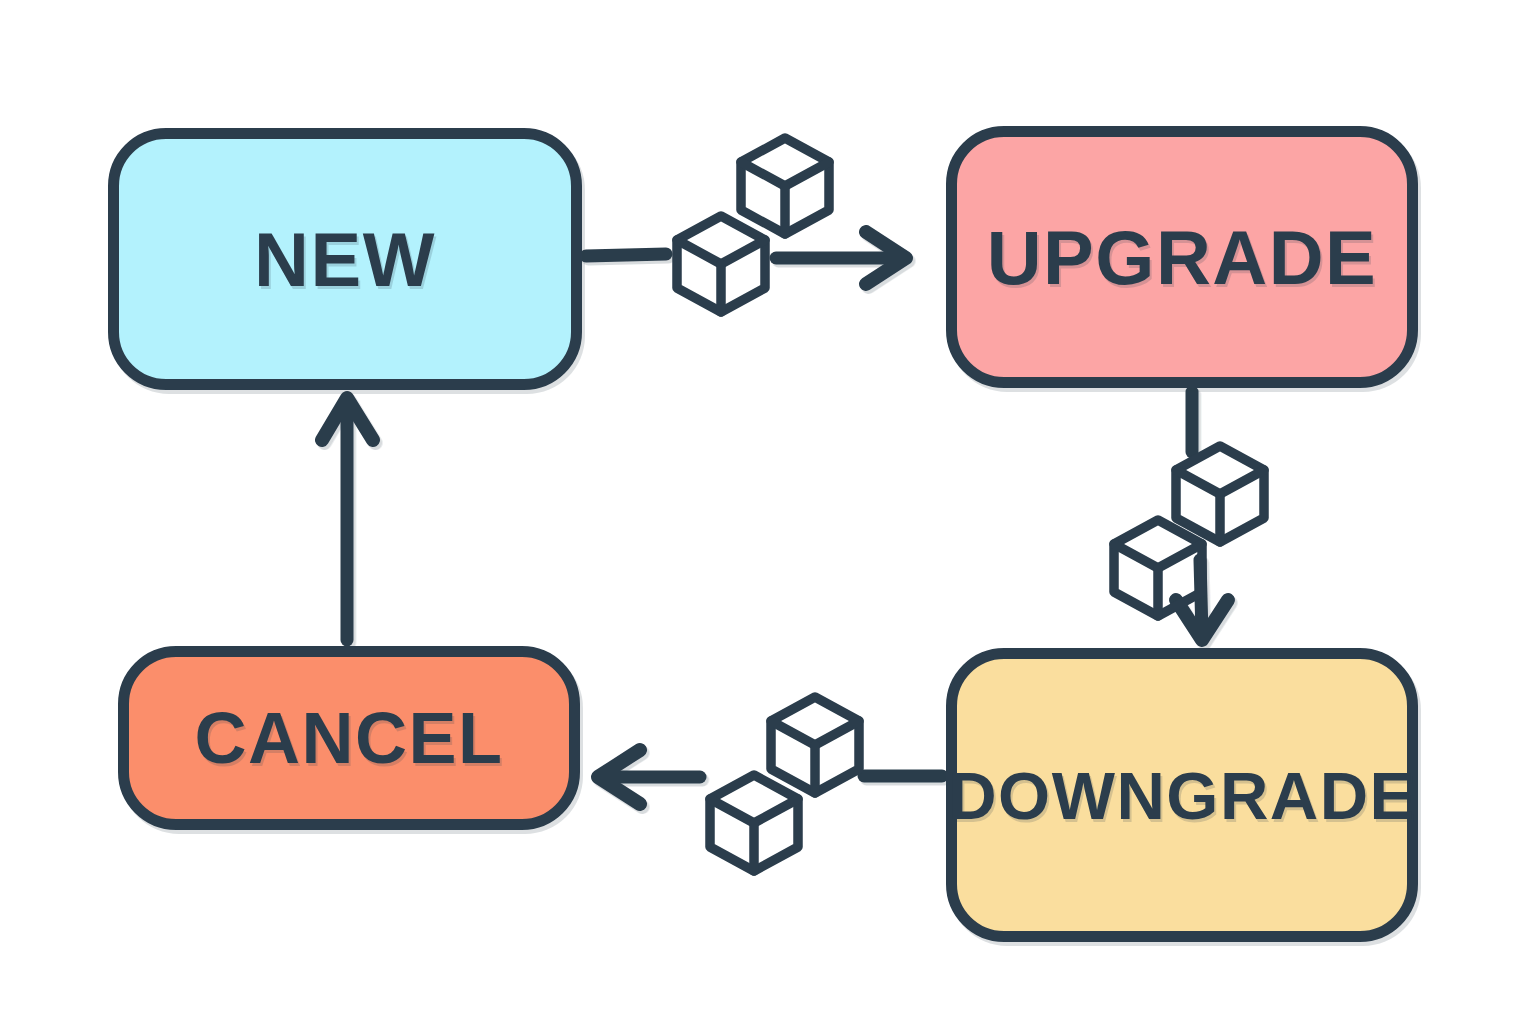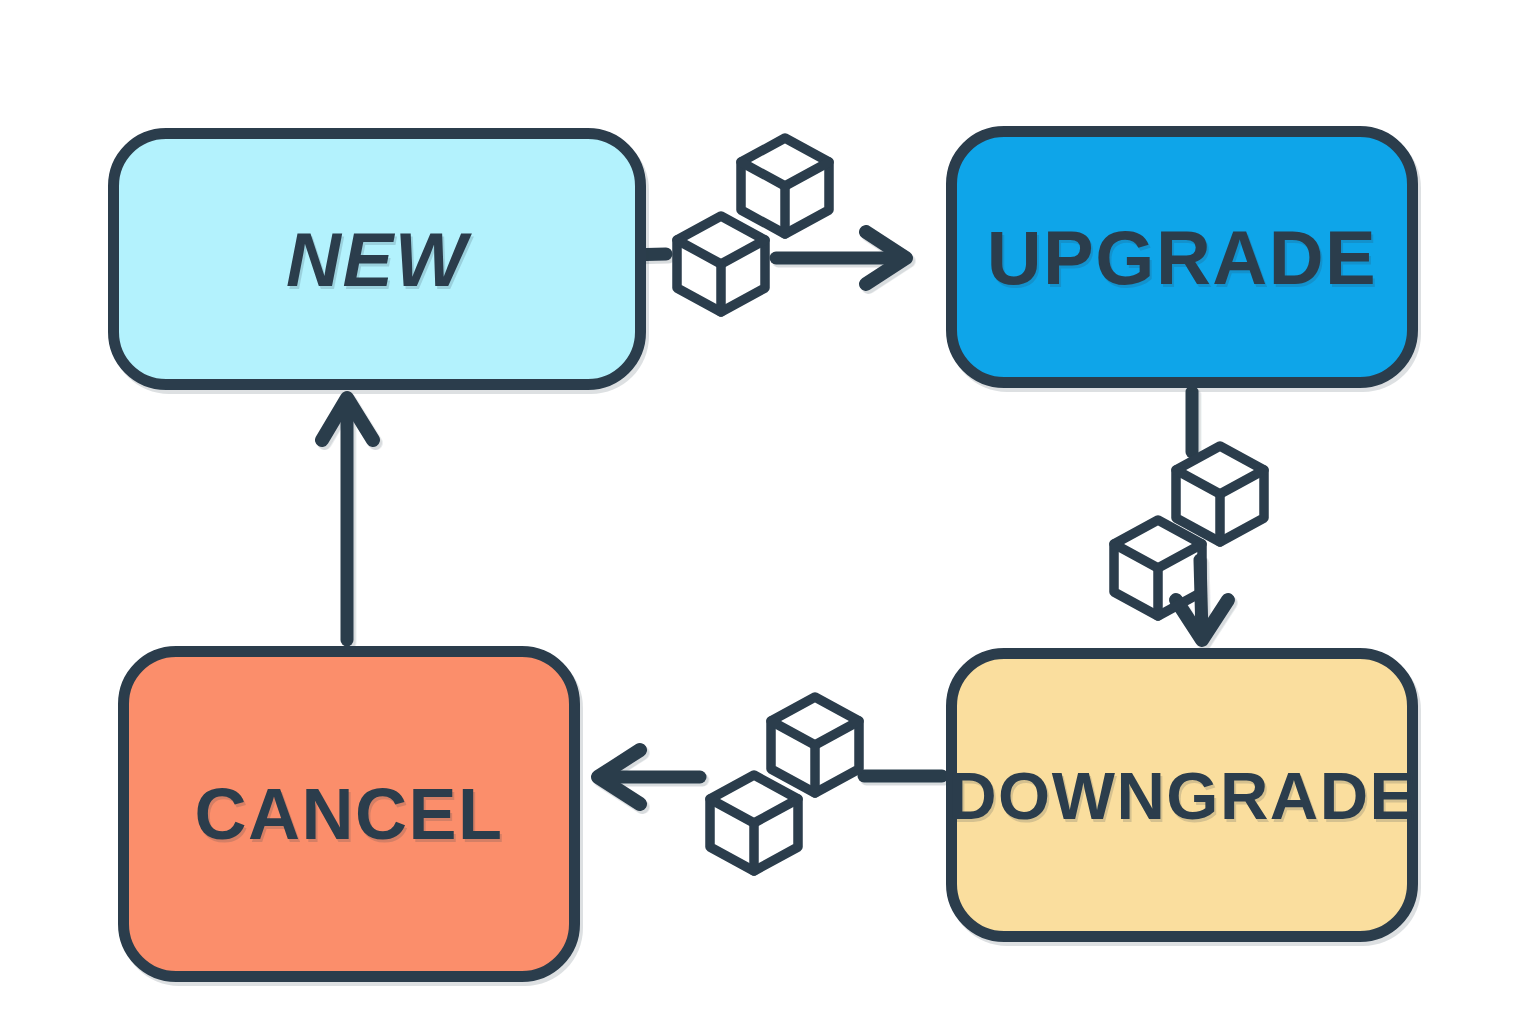--- a/index.html
+++ b/index.html
@@ -31,24 +31,24 @@
   }
   .node-label {
     font-family: "Liberation Sans", sans-serif;
     font-weight: 700;
     color: #2b3d4c;
     letter-spacing: 1.5px;
     white-space: nowrap;
     text-shadow: 2px 3px 0px rgba(43,61,76,0.18);
     user-select: none;
   }
-  #node-new      { left: 108px; top: 128px; width: 538px; height: 262px; background: #b3f2fd; font-style: italic; }
-  #node-upgrade  { left: 946px; top: 126px; width: 472px; height: 262px; background: #0ea5e9; }
+  #node-new      { left: 108px; top: 128px; width: 474px; height: 262px; background: #b3f2fd; }
+  #node-upgrade  { left: 946px; top: 126px; width: 472px; height: 262px; background: #fca5a5; }
   #node-downgrade{ left: 946px; top: 648px; width: 472px; height: 294px; background: #fade9e; }
-  #node-cancel   { left: 118px; top: 646px; width: 462px; height: 336px; background: #fb8e6b; }
+  #node-cancel   { left: 118px; top: 646px; width: 462px; height: 184px; background: #fb8e6b; }
 
   #node-new .node-label       { font-size: 76px; }
   #node-upgrade .node-label   { font-size: 76px; }
   #node-downgrade .node-label { font-size: 67px; }
   #node-cancel .node-label    { font-size: 72px; }
 
   .edge-layer {
     position: absolute;
     left: 0;
     top: 0;

